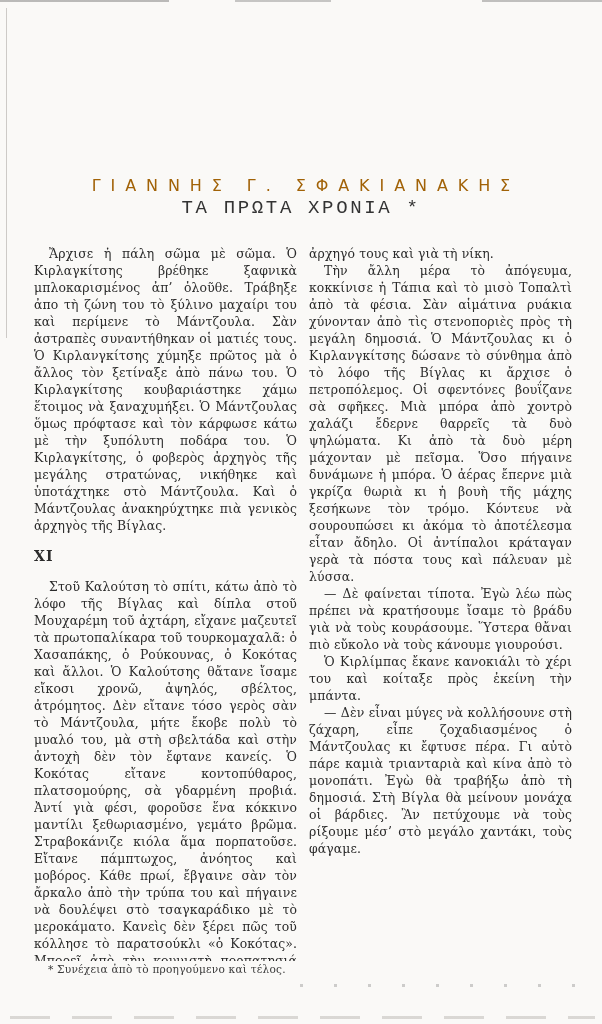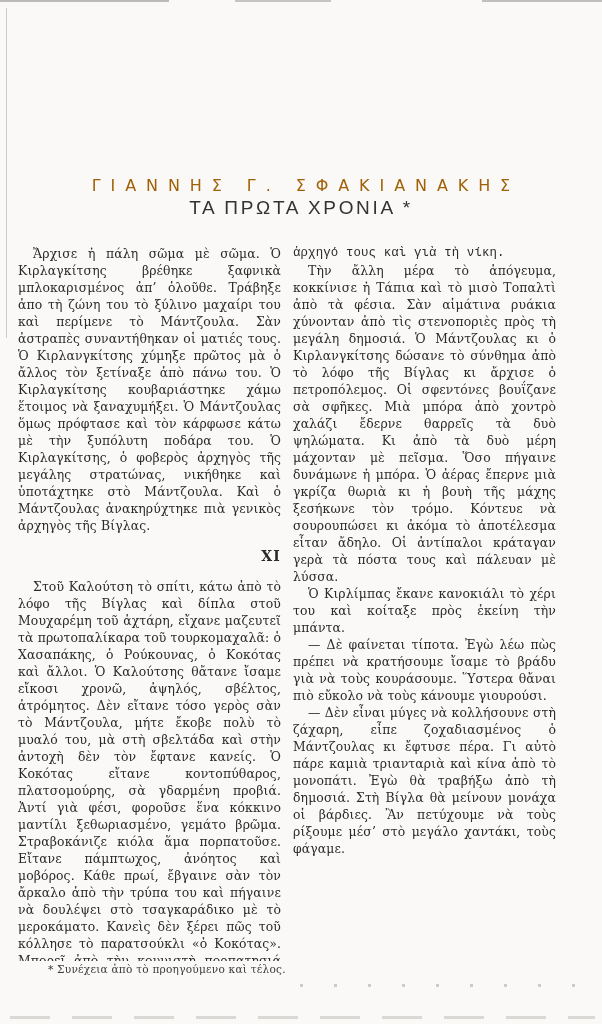--- a/index.html
+++ b/index.html
@@ -41,40 +41,40 @@
   .author{
     position:absolute;top:160px;left:0;width:602px;
     text-align:center;
     font-family:"DejaVu Sans","Liberation Sans",sans-serif;
     font-size:16px;font-weight:400;color:#a16207;
     letter-spacing:.62em;text-indent:.62em;white-space:nowrap;margin-top:16px;
   }
   .title{
     position:absolute;top:197px;left:0;width:602px;
     text-align:center;
-    font-family:Liberation Sans, sans-serif;
+    font-family:Liberation Mono, monospace;
     font-size:19px;font-weight:400;color:#333;
     letter-spacing:.14em;
   }
 
   .columns{
-    position:absolute;top:245px;left:18px;width:538px;height:716px;
+    position:absolute;top:245px;left:34px;width:538px;height:716px;
     overflow:hidden;
   }
   .col{
     position:absolute;top:0;width:263px;height:716px;overflow:hidden;
     font-size:12.4px;line-height:17px;text-align:justify;
     letter-spacing:.01em;
   }
   .col-left{left:0;}
   .col-right{left:275px;}
   .col p{margin:0;text-indent:15px;}
-  .col p.no-indent{text-indent:0;font-family:Liberation Mono, monospace;}
+  .col p.no-indent{text-indent:0;}
   .sec-heading{
-    text-align:right;font-weight:700;font-size:14px;
+    text-align:left;font-weight:700;font-size:14px;
     letter-spacing:.08em;margin:14px 0 13px 0;
   }
   .footnote{
     position:absolute;top:962px;left:48px;width:250px;
     font-size:10.6px;font-weight:400;line-height:14px;color:#3a3a3a;
     letter-spacing:.02em;
   }
 </style>
 </head>
 <body>
@@ -92,22 +92,22 @@
     <div class="col col-left">
       <p>Ἄρχισε ἡ πάλη σῶμα μὲ σῶμα. Ὁ Κιρλαγκίτσης βρέθηκε ξαφνικὰ μπλοκαρισμένος ἀπ’ ὁλοῦθε. Τράβηξε ἀπο τὴ ζώνη του τὸ ξύλινο μαχαίρι του καὶ περίμενε τὸ Μάντζουλα. Σὰν ἀστραπὲς συναντήθηκαν οἱ ματιές τους. Ὁ Κιρλανγκίτσης χύμηξε πρῶτος μὰ ὁ ἄλλος τὸν ξετίναξε ἀπὸ πάνω του. Ὁ Κιρλαγκίτσης κουβαριάστηκε χάμω ἕτοιμος νὰ ξαναχυμήξει. Ὁ Μάντζουλας ὅμως πρόφτασε καὶ τὸν κάρφωσε κάτω μὲ τὴν ξυπόλυτη ποδάρα του. Ὁ Κιρλαγκίτσης, ὁ φοβερὸς ἀρχηγὸς τῆς μεγάλης στρατώνας, νικήθηκε καὶ ὑποτάχτηκε στὸ Μάντζουλα. Καὶ ὁ Μάντζουλας ἀνακηρύχτηκε πιὰ γενικὸς ἀρχηγὸς τῆς Βίγλας.</p>
       <div class="sec-heading">XI</div>
       <p>Στοῦ Καλούτση τὸ σπίτι, κάτω ἀπὸ τὸ λόφο τῆς Βίγλας καὶ δίπλα στοῦ Μουχαρέμη τοῦ ἀχτάρη, εἴχανε μαζευτεῖ τὰ πρωτοπαλίκαρα τοῦ τουρκομαχαλᾶ: ὁ Χασαπάκης, ὁ Ρούκουνας, ὁ Κοκότας καὶ ἄλλοι. Ὁ Καλούτσης θἄτανε ἴσαμε εἴκοσι χρονῶ, ἀψηλός, σβέλτος, ἀτρόμητος. Δὲν εἴτανε τόσο γερὸς σὰν τὸ Μάντζουλα, μήτε ἔκοβε πολὺ τὸ μυαλό του, μὰ στὴ σβελτάδα καὶ στὴν ἀντοχὴ δὲν τὸν ἔφτανε κανείς. Ὁ Κοκότας εἴτανε κοντοπύθαρος, πλατσομούρης, σὰ γδαρμένη προβιά. Ἀντί γιὰ φέσι, φοροῦσε ἕνα κόκκινο μαντίλι ξεθωριασμένο, γεμάτο βρῶμα. Στραβοκάνιζε κιόλα ἅμα πορπατοῦσε. Εἴτανε πάμπτωχος, ἀνόητος καὶ μοβόρος. Κάθε πρωί, ἔβγαινε σὰν τὸν ἄρκαλο ἀπὸ τὴν τρύπα του καὶ πήγαινε νὰ δουλέψει στὸ τσαγκαράδικο μὲ τὸ μεροκάματο. Κανεὶς δὲν ξέρει πῶς τοῦ κόλλησε τὸ παρατσούκλι «ὁ Κοκότας». Μπορεῖ ἀπὸ τὴν κουνιστὴ πορπατησιά του ἢ ἐξαιτίας τῆς θηλυκιᾶς φωνῆς του. Ἴσως κι ἀπὸ τὴ δειλία του, γιατὶ μὲ ὅλη τὴν αἱμοβορία του εἴτανε φοβιτσιάρης στὸ βάθος. Τώρα τὸν ἔβλεπες νὰ στηρίζεται πάνω στὰ δυὸ στραβὰ κανιά του καὶ ν’ ἀκουρμάζεται τὸν Καλούτση, ποὺ κατάστρωνε τὸ σχέδιο τῆς αὐριανῆς μάχης κι ἔδινε τὶς τελευταῖες ὁδηγίες. Φοροῦσε στραβὰ τὸ φέσι του κι ἔγραφε στὸν ἀέρα τὴ στρατηγική του.</p>
 
     </div>
 
     <div class="col col-right">
       <p class="no-indent">ἀρχηγό τους καὶ γιὰ τὴ νίκη.</p>
       <p>Τὴν ἄλλη μέρα τὸ ἀπόγευμα, κοκκίνισε ἡ Τάπια καὶ τὸ μισὸ Τοπαλτὶ ἀπὸ τὰ φέσια. Σὰν αἱμάτινα ρυάκια χύνονταν ἀπὸ τὶς στενοποριὲς πρὸς τὴ μεγάλη δημοσιά. Ὁ Μάντζουλας κι ὁ Κιρλανγκίτσης δώσανε τὸ σύνθημα ἀπὸ τὸ λόφο τῆς Βίγλας κι ἄρχισε ὁ πετροπόλεμος. Οἱ σφεντόνες βουΐζανε σὰ σφῆκες. Μιὰ μπόρα ἀπὸ χοντρὸ χαλάζι ἔδερνε θαρρεῖς τὰ δυὸ ψηλώματα. Κι ἀπὸ τὰ δυὸ μέρη μάχονταν μὲ πεῖσμα. Ὅσο πήγαινε δυνάμωνε ἡ μπόρα. Ὁ ἀέρας ἔπερνε μιὰ γκρίζα θωριὰ κι ἡ βουὴ τῆς μάχης ξεσήκωνε τὸν τρόμο. Κόντευε νὰ σουρουπώσει κι ἀκόμα τὸ ἀποτέλεσμα εἶταν ἄδηλο. Οἱ ἀντίπαλοι κράταγαν γερὰ τὰ πόστα τους καὶ πάλευαν μὲ λύσσα.</p>
+      <p>— Δὲ φαίνεται τίποτα. Ἐγὼ λέω πὼς πρέπει νὰ κρατήσουμε ἴσαμε τὸ βράδυ γιὰ νὰ τοὺς κουράσουμε. Ὕστερα θἄναι πιὸ εὔκολο νὰ τοὺς κάνουμε γιουρούσι.</p>
       <p>Ὁ Κιρλίμπας ἔκανε κανοκιάλι τὸ χέρι του καὶ κοίταξε πρὸς ἐκείνη τὴν μπάντα.</p>
-      <p>— Δὲ φαίνεται τίποτα. Ἐγὼ λέω πὼς πρέπει νὰ κρατήσουμε ἴσαμε τὸ βράδυ γιὰ νὰ τοὺς κουράσουμε. Ὕστερα θἄναι πιὸ εὔκολο νὰ τοὺς κάνουμε γιουρούσι.</p>
       <p>— Δὲν εἶναι μύγες νὰ κολλήσουνε στὴ ζάχαρη, εἶπε ζοχαδιασμένος ὁ Μάντζουλας κι ἔφτυσε πέρα. Γι αὐτὸ πάρε καμιὰ τριανταριὰ καὶ κίνα ἀπὸ τὸ μονοπάτι. Ἐγὼ θὰ τραβήξω ἀπὸ τὴ δημοσιά. Στὴ Βίγλα θὰ μείνουν μονάχα οἱ βάρδιες. Ἂν πετύχουμε νὰ τοὺς ρίξουμε μέσ’ στὸ μεγάλο χαντάκι, τοὺς φάγαμε.</p>
 
     </div>
 
   </div>
 
   <div class="footnote">* Συνέχεια ἀπὸ τὸ προηγούμενο καὶ τέλος.</div>
 
   <div class="ghost-row-1"></div>
   <div class="ghost-row-2"></div>

